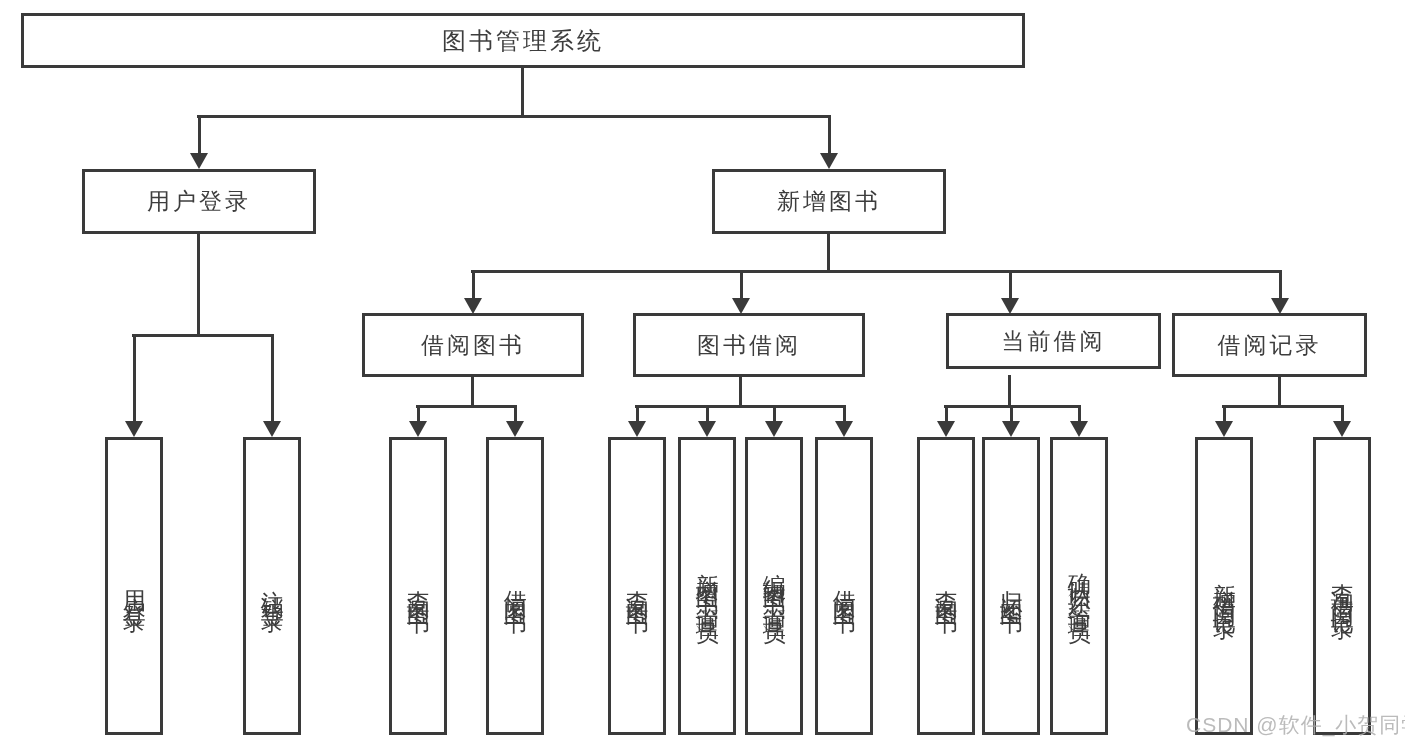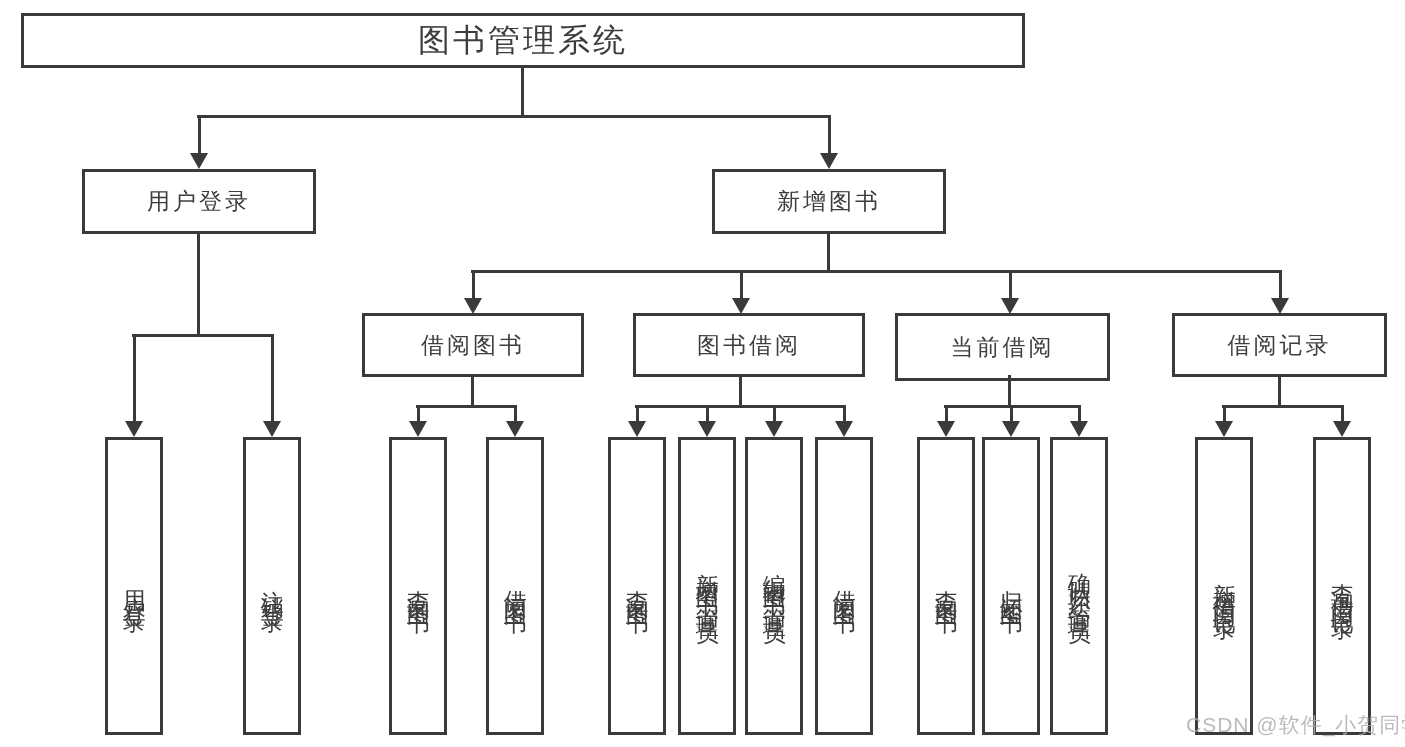--- a/index.html
+++ b/index.html
@@ -11,21 +11,21 @@
   html,body{margin:0;padding:0;background:#fff;}
   #canvas{
     position:relative;width:1405px;height:747px;background:var(--fill);
     font-family:"Liberation Sans","DejaVu Sans",sans-serif;overflow:hidden;
   }
   .box{
     position:absolute;box-sizing:border-box;border:3px solid var(--line);
     background:var(--fill);display:flex;align-items:center;justify-content:center;
     color:var(--text);font-size:23px;letter-spacing:3px;white-space:nowrap;
   }
-  .box.title{font-size:32px;font-family:Liberation Serif, serif;}
+  .box.title{font-size:24px;font-family:Liberation Serif, serif;}
   .vbox{
     position:absolute;box-sizing:border-box;border:3px solid var(--line);
     background:var(--fill);display:flex;align-items:center;justify-content:center;
     color:var(--text);width:58px;top:437px;height:298px;
   }
   .vtext{
     writing-mode:vertical-rl;text-orientation:mixed;
     font-size:23px;letter-spacing:7px;line-height:1.1;white-space:nowrap;
   }
   .hbar{position:absolute;height:3px;background:var(--line);}
@@ -66,22 +66,22 @@
 
   <div class="vbar" style="left:827px;top:232px;height:41px;"></div>
   <div class="hbar" style="left:471px;top:270px;width:810px;"></div>
   <div class="arrow" style="left:464px;top:270px;height:44px;"></div>
   <div class="arrow" style="left:732px;top:270px;height:44px;"></div>
   <div class="arrow" style="left:1001px;top:270px;height:44px;"></div>
   <div class="arrow" style="left:1271px;top:270px;height:44px;"></div>
 
   <div class="box" style="left:362px;top:313px;width:222px;height:64px;">借阅图书</div>
   <div class="box" style="left:633px;top:313px;width:232px;height:64px;">图书借阅</div>
-  <div class="box" style="left:895px;top:313px;width:215px;height:68px;">当前借阅</div>
-  <div class="box" style="left:1172px;top:313px;width:215px;height:64px;">借阅记录</div>
+  <div class="box" style="left:946px;top:313px;width:215px;height:56px;">当前借阅</div>
+  <div class="box" style="left:1172px;top:313px;width:195px;height:64px;">借阅记录</div>
 
   <div class="vbar" style="left:471px;top:375px;height:33px;"></div>
   <div class="hbar" style="left:416px;top:405px;width:101px;"></div>
   <div class="arrow" style="left:409px;top:405px;height:32px;"></div>
   <div class="arrow" style="left:506px;top:405px;height:32px;"></div>
 
   <div class="vbar" style="left:739px;top:375px;height:33px;"></div>
   <div class="hbar" style="left:635px;top:405px;width:211px;"></div>
   <div class="arrow" style="left:628px;top:405px;height:32px;"></div>
   <div class="arrow" style="left:698px;top:405px;height:32px;"></div>

